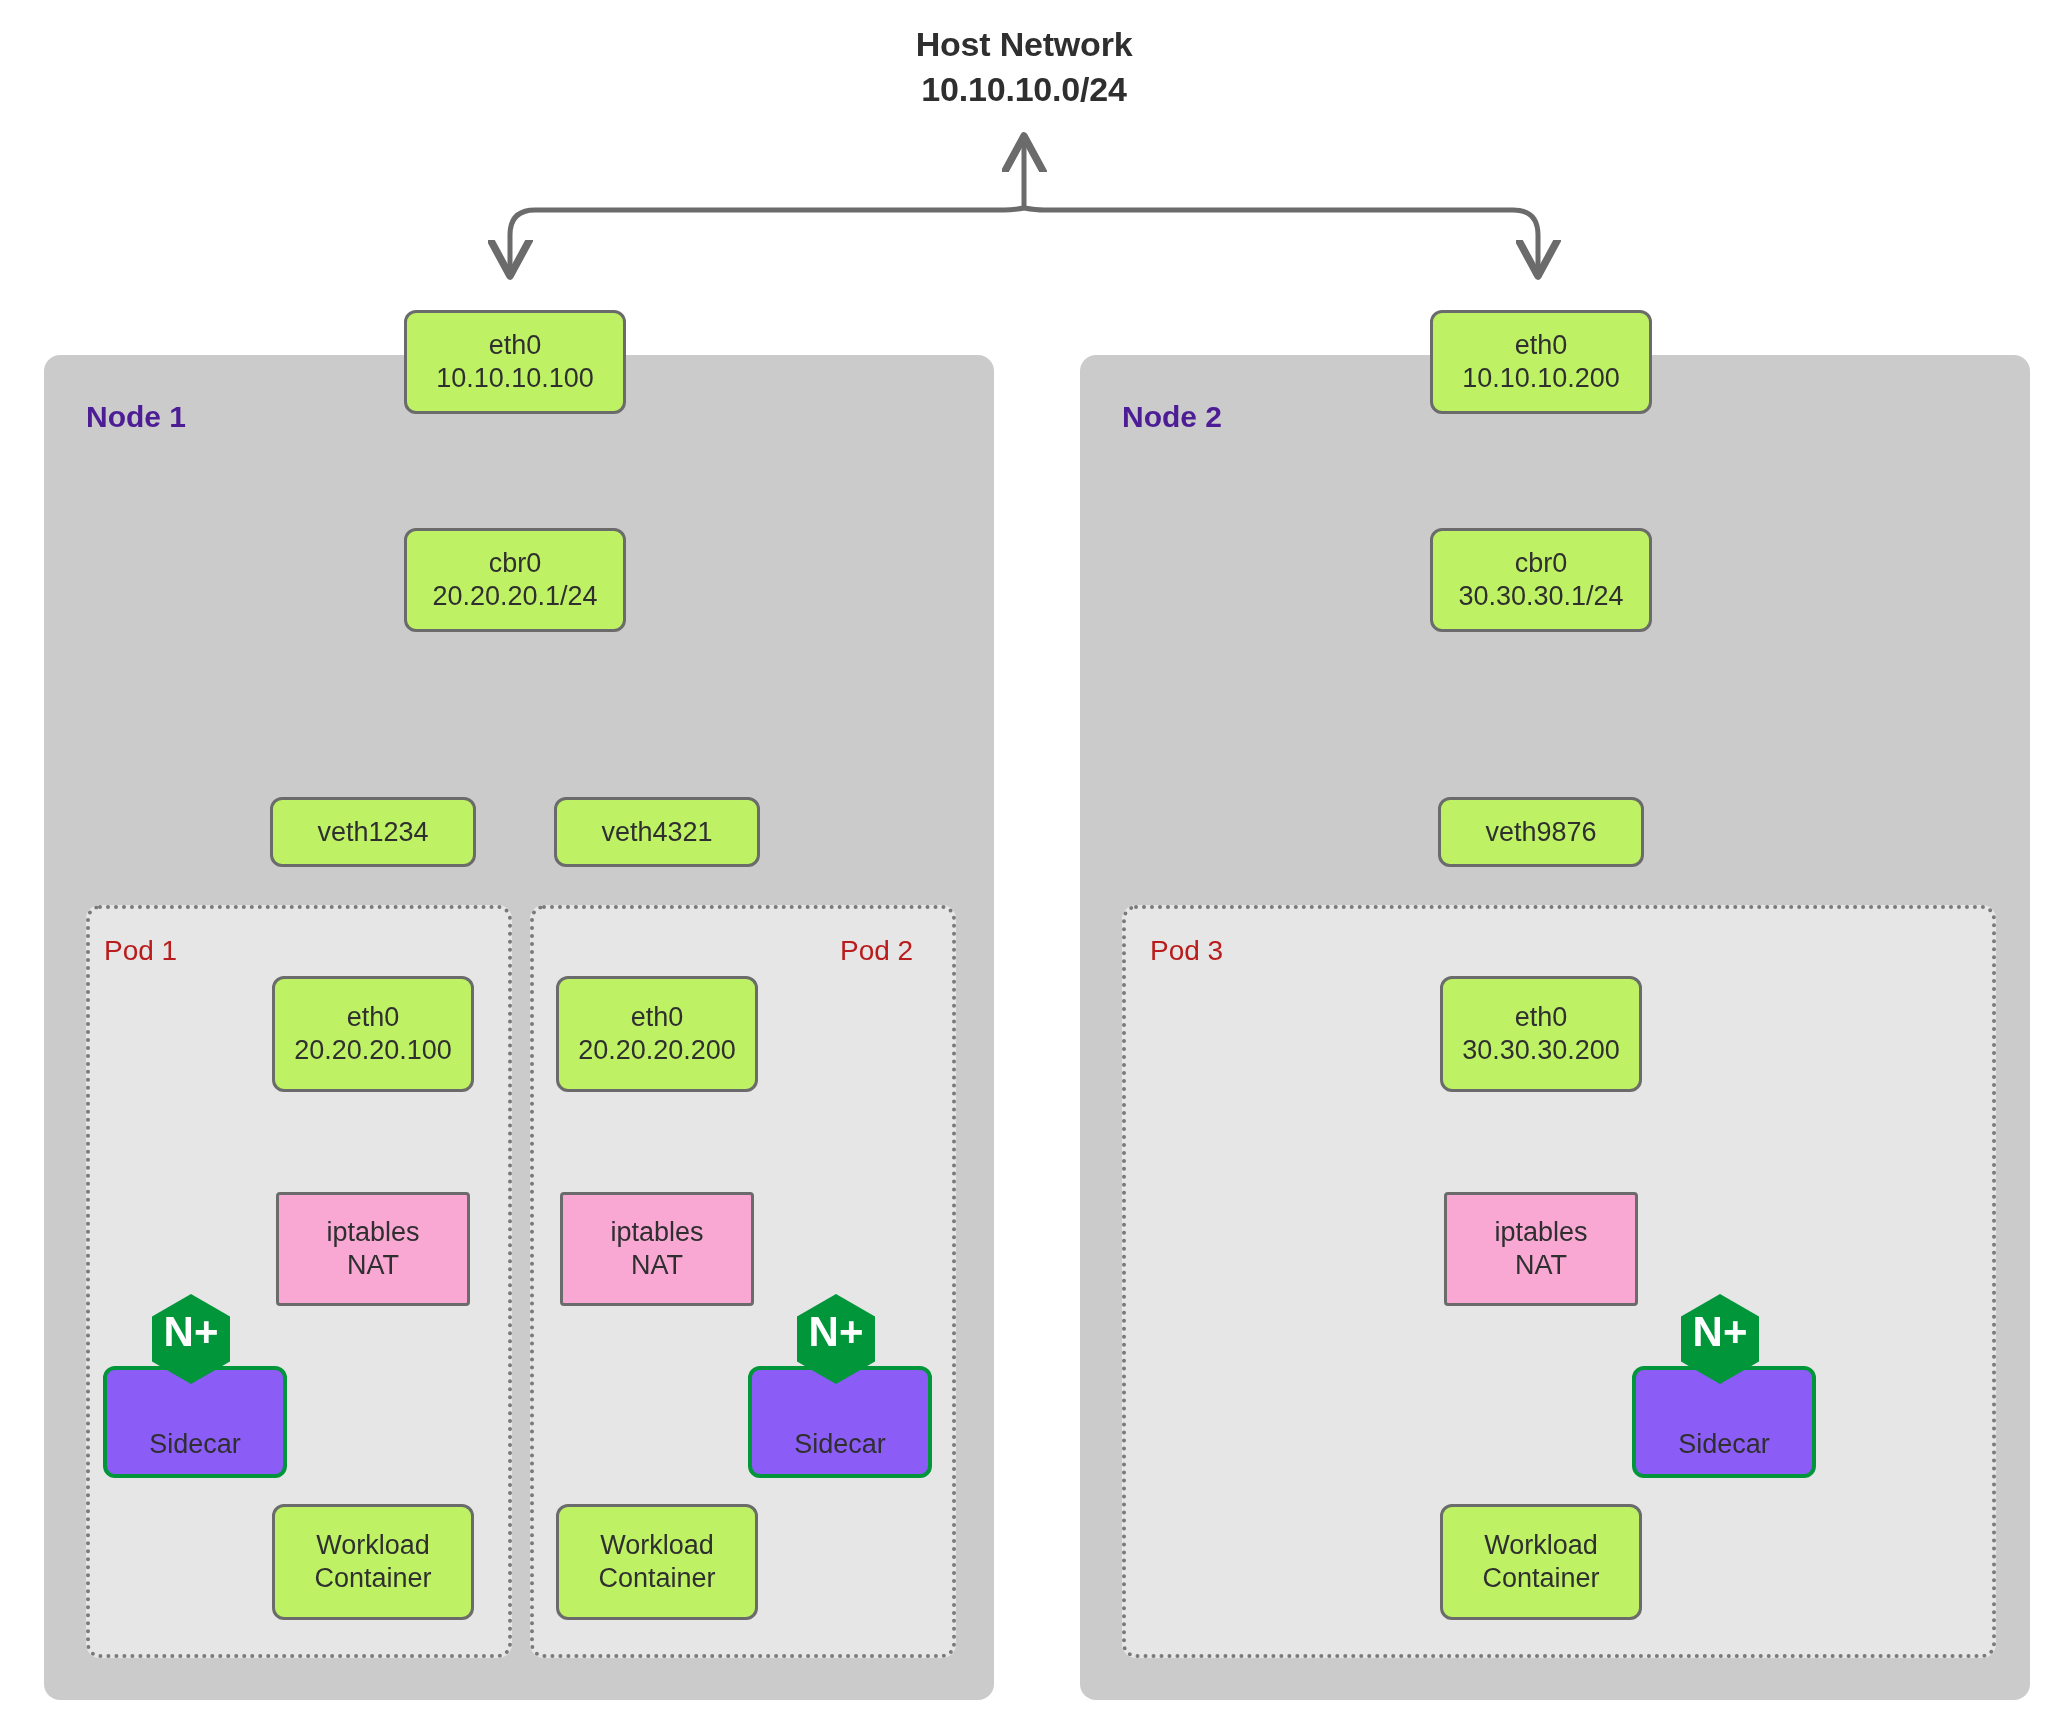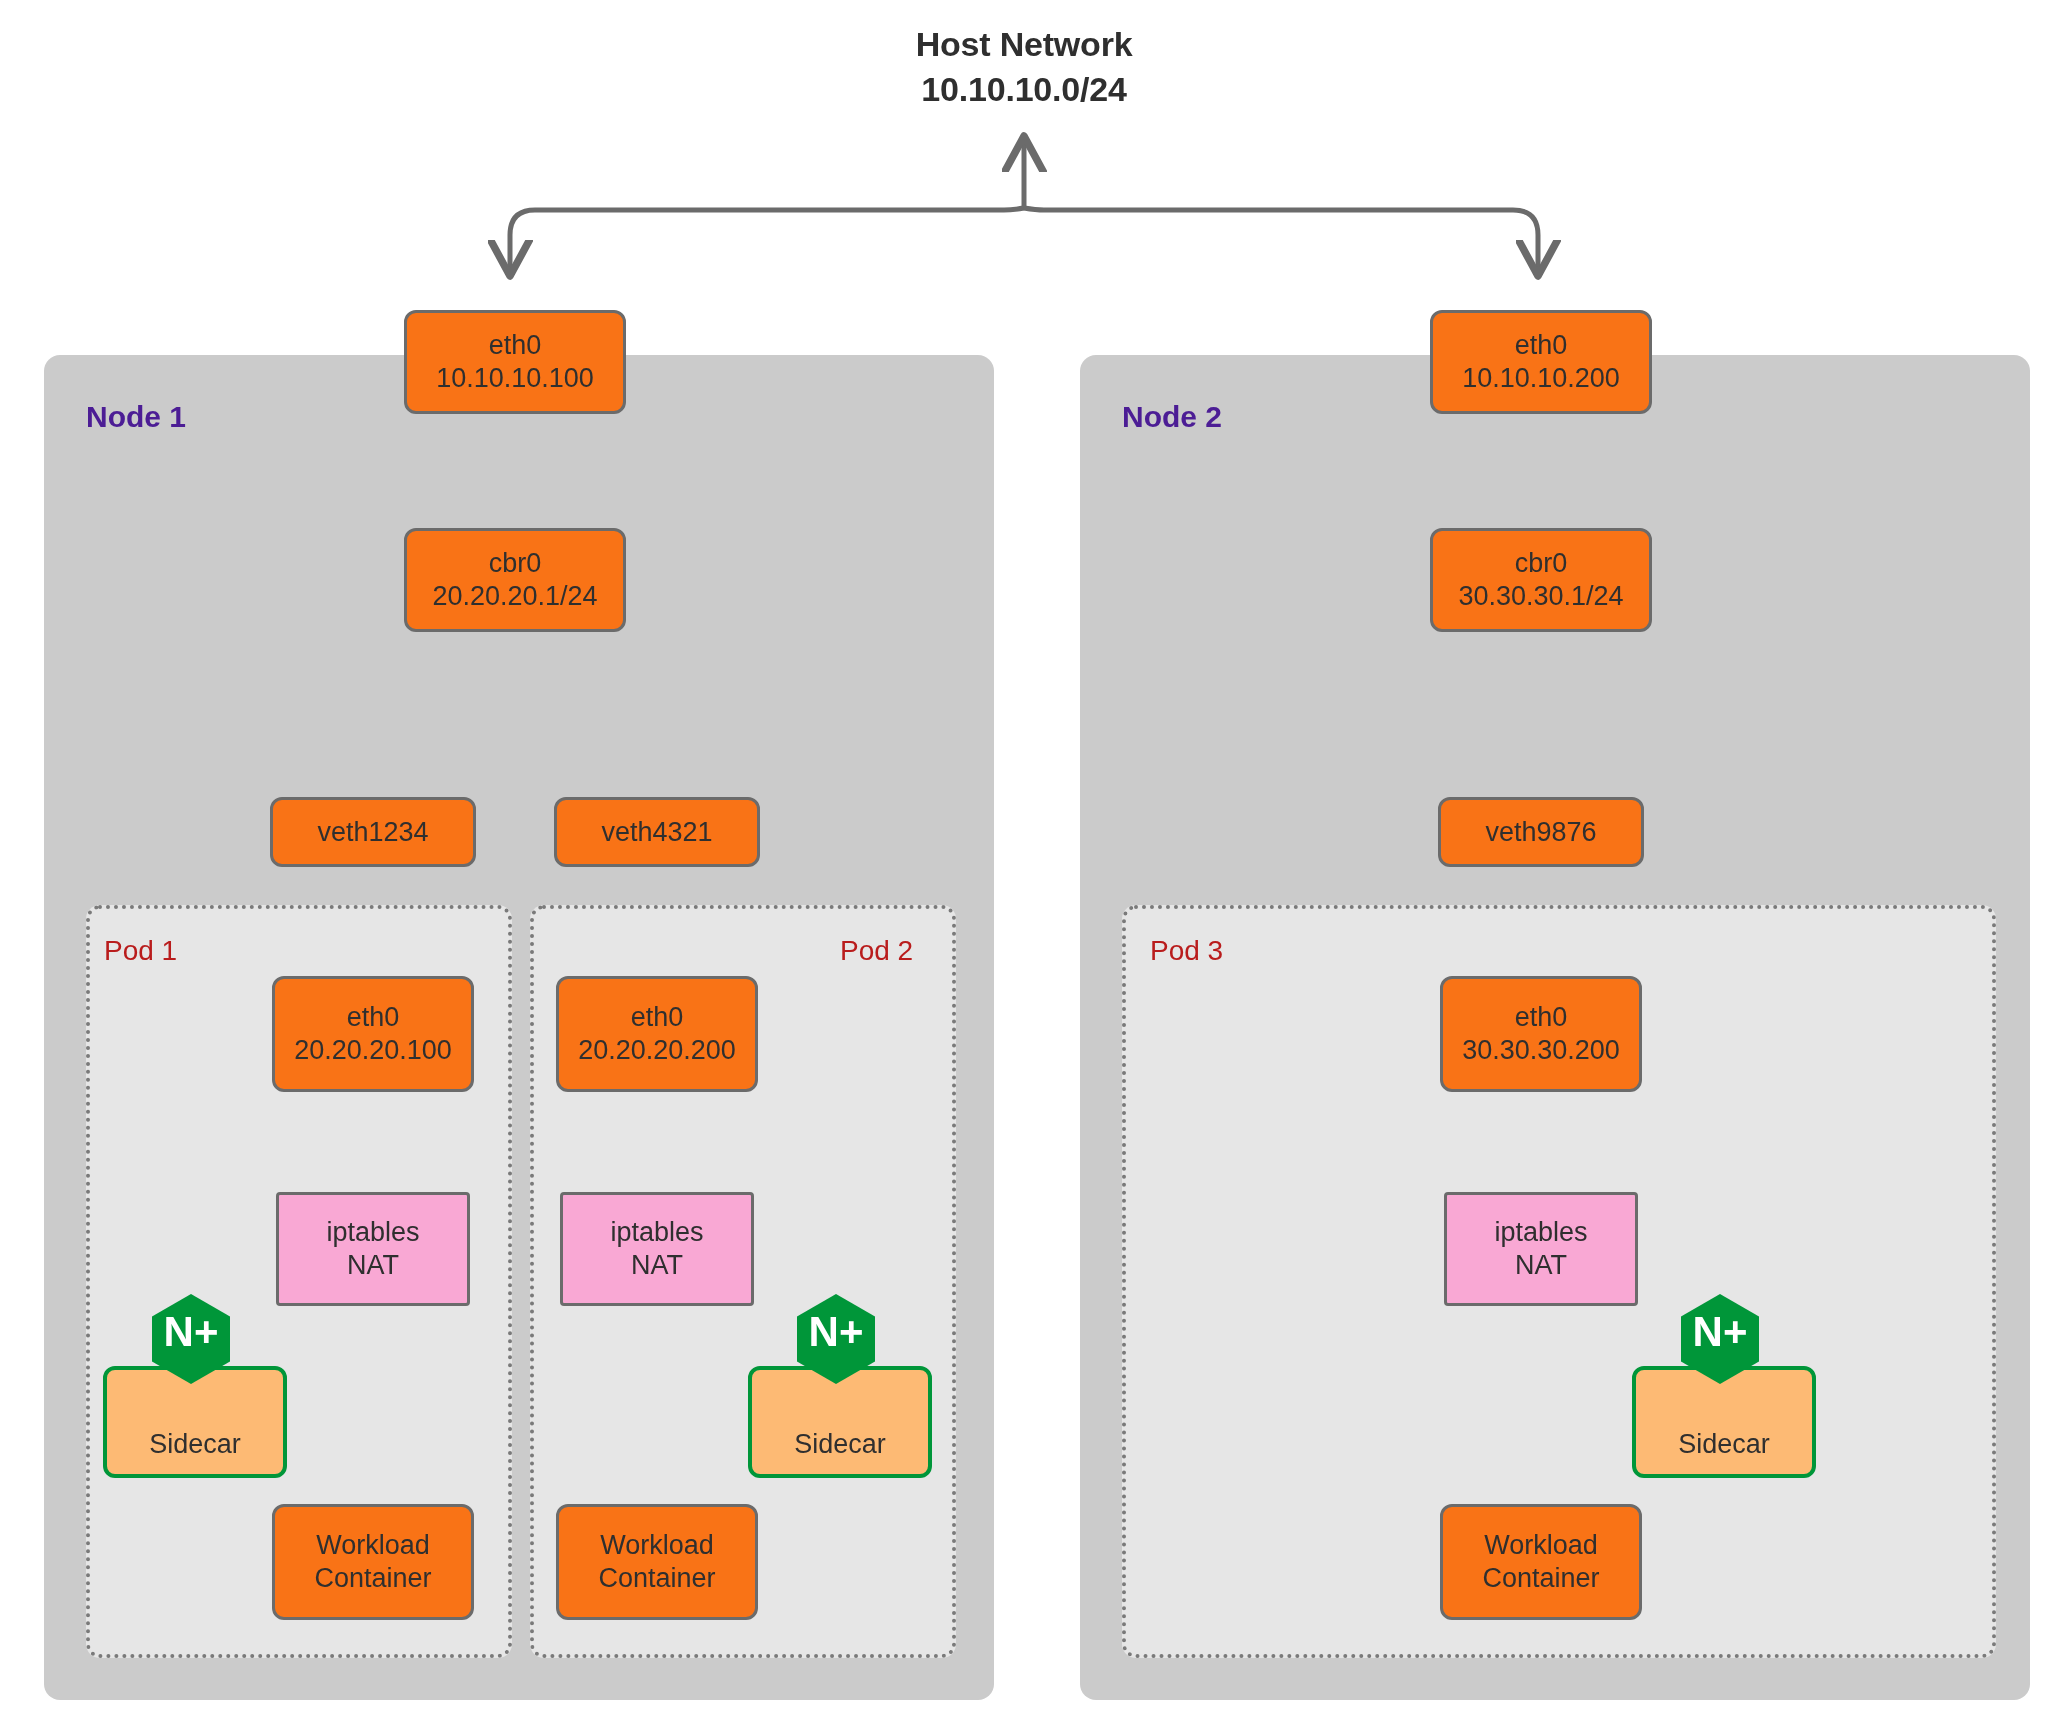--- a/index.html
+++ b/index.html
@@ -30,39 +30,39 @@
   .pod-panel{
     position:absolute;background:#e6e6e6;border-radius:14px;
     border:4px dotted #7a7a7a;
   }
   .pod-label{
     position:absolute;font-size:28px;color:#b91c1c;
   }
 
   
   .nbox{
-    position:absolute;background:#f97316;border:3.5px solid #6b6b6b;
+    position:absolute;background:#bef264;border:3.5px solid #6b6b6b;
     border-radius:12px;display:flex;flex-direction:column;
     align-items:center;justify-content:center;
     font-size:27px;color:#2f2f2f;line-height:1.22;text-align:center;
   }
   .nbox .ln{display:block;white-space:nowrap;}
 
   
   .gbox{
     position:absolute;background:#f9a8d4;border:3.5px solid #6b6b6b;
     border-radius:4px;display:flex;flex-direction:column;
     align-items:center;justify-content:center;
     font-size:27px;color:#2f2f2f;line-height:1.22;text-align:center;
   }
   .gbox .ln{display:block;white-space:nowrap;}
 
   
   .sidecar{
-    position:absolute;background:#fdba74;border:4px solid #009639;
+    position:absolute;background:#8b5cf6;border:4px solid #009639;
     border-radius:12px;display:flex;align-items:flex-end;justify-content:center;
     font-size:27px;color:#2f2f2f;
   }
   .sidecar .sc-label{margin-bottom:14px;}
   .nplus{
     position:absolute;width:0;height:0;
   }
   .nplus svg{position:absolute;left:0;top:0;overflow:visible;}
 
   

